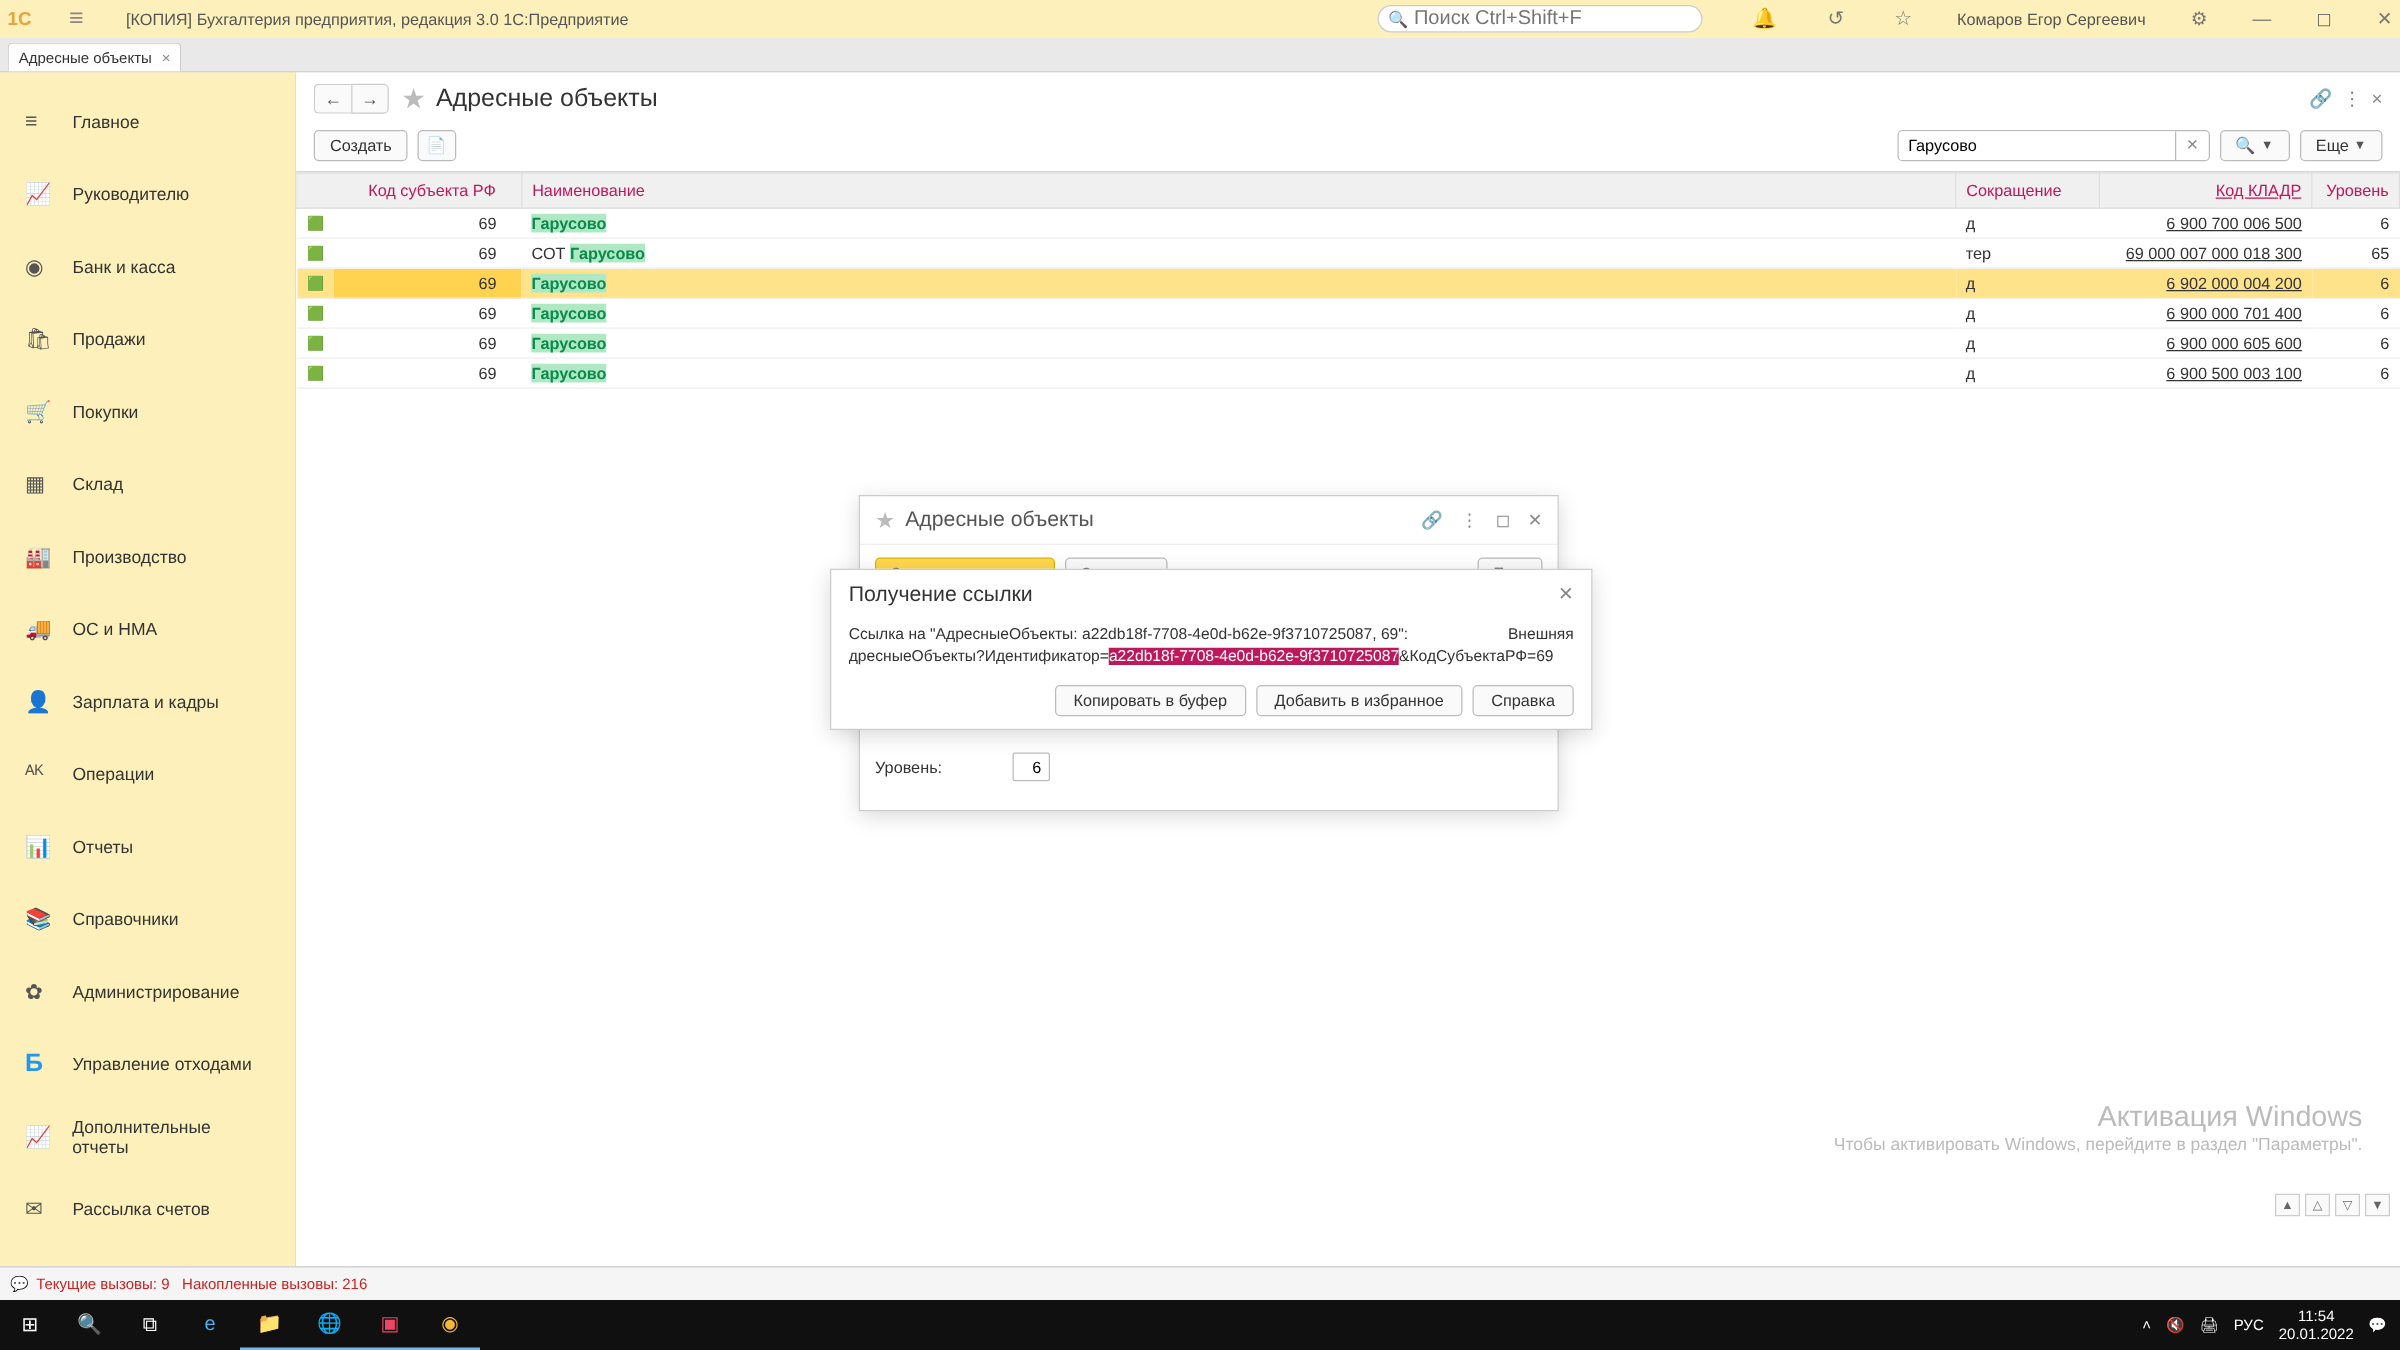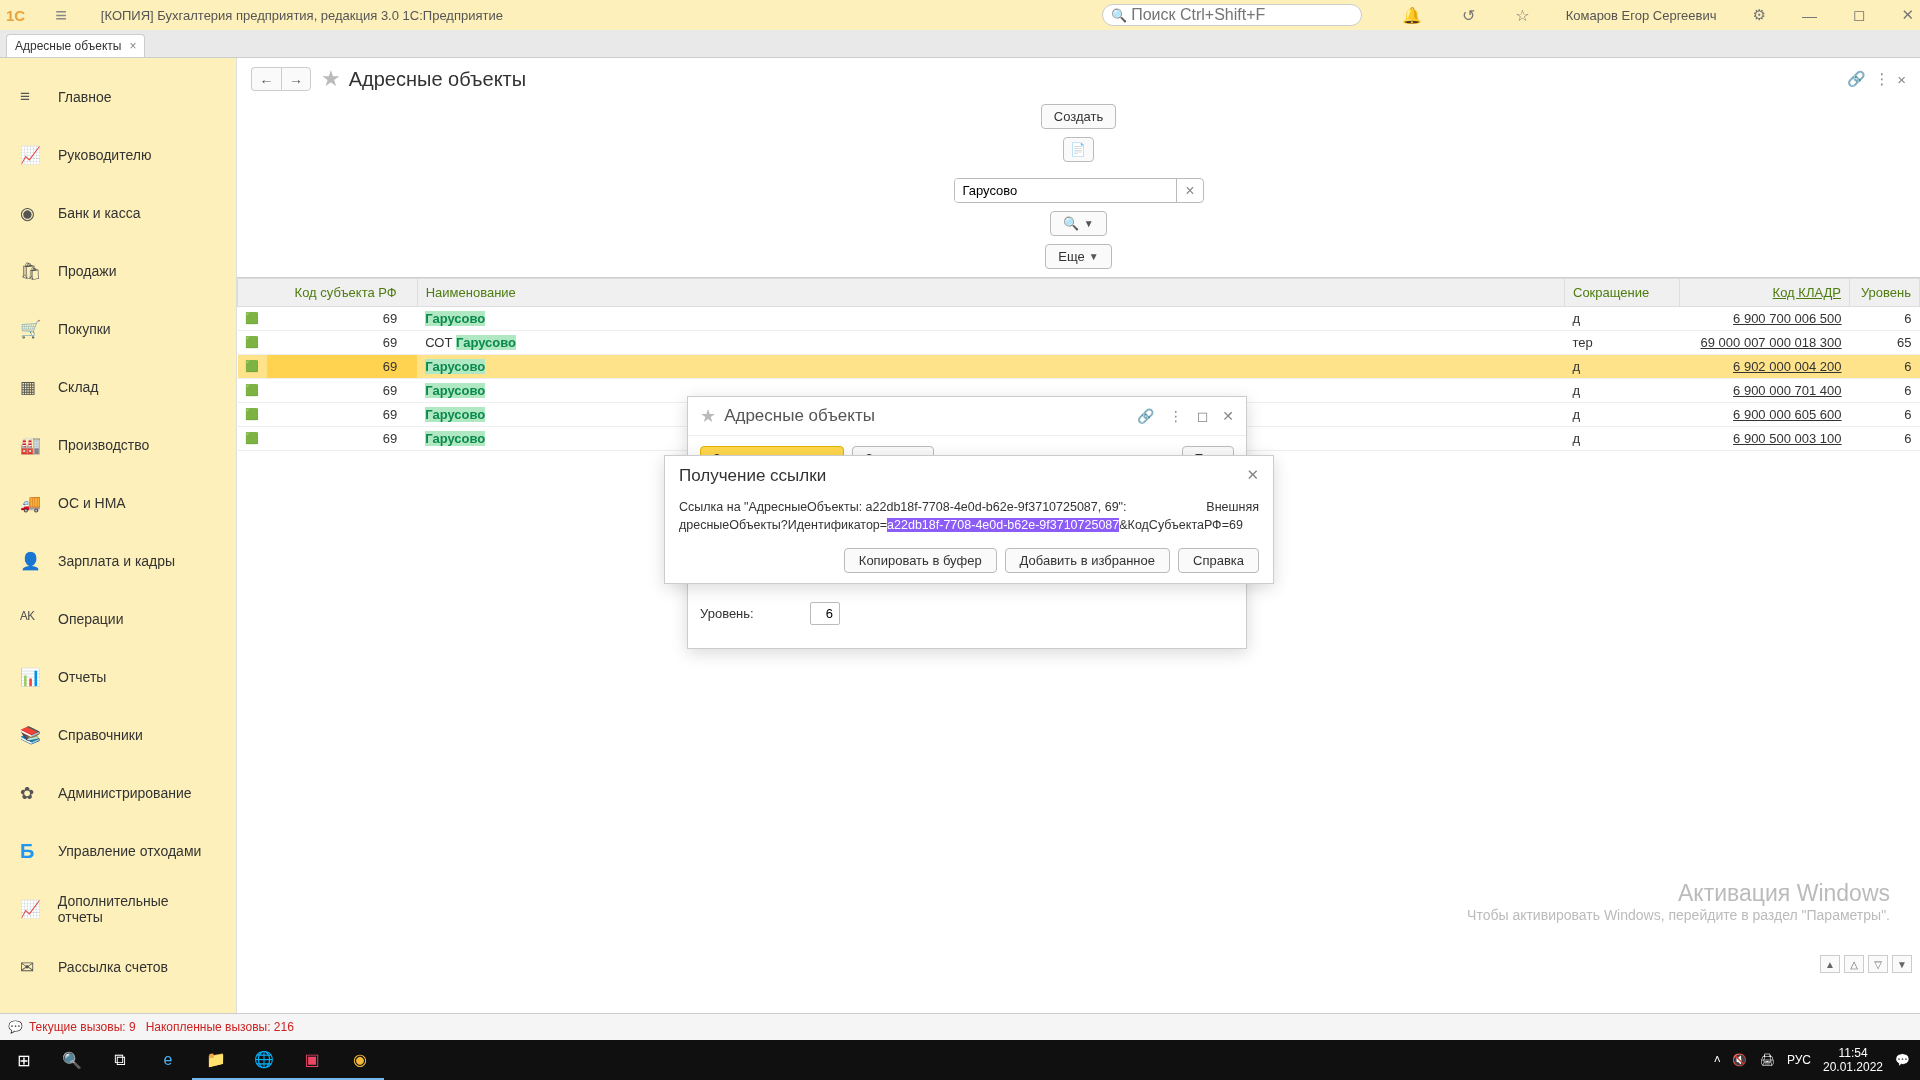--- a/index.html
+++ b/index.html
@@ -35,34 +35,34 @@
 .main { flex: 1; background: #fff; display: flex; flex-direction: column; position: relative; }
 .pageheader { display: flex; align-items: center; padding: 8px 14px; }
 .navarrow { border: 1px solid #ccc; background: #fafafa; width: 30px; height: 24px; display: inline-flex; align-items: center; justify-content: center; font-size: 14px; color: #555; cursor: pointer; }
 .navarrow:first-child { border-right: none; border-radius: 4px 0 0 4px; }
 .navarrow:nth-child(2) { border-radius: 0 4px 4px 0; margin-right: 10px; }
 .star { color: #bbb; font-size: 22px; margin-right: 8px; }
 .pagetitle { font-size: 20px; color: #333; flex: 1; }
 .pageactions { display: flex; align-items: center; gap: 8px; }
 .iconbtn { font-size: 15px; color: #888; cursor: pointer; }
 
-.toolbar { display: flex; align-items: center; padding: 4px 14px 8px; gap: 8px; flex-direction: column; }
+.toolbar { display: flex; align-items: center; padding: 4px 14px 8px; gap: 8px; }
 .btn { border: 1px solid #bbb; background: #fafafa; border-radius: 4px; padding: 4px 12px; font-size: 13px; cursor: pointer; color: #333; }
 .btn.icon { padding: 4px 6px; }
 .toolbar .spacer { flex: 1; }
 .searchbox { display: flex; border: 1px solid #bbb; border-radius: 4px; overflow: hidden; width: 250px; }
 .searchbox input { border: none; outline: none; padding: 4px 8px; font-size: 13px; flex: 1; }
 .searchbox .clr { border-left: 1px solid #bbb; padding: 0 8px; display: flex; align-items: center; cursor: pointer; color: #888; }
 .btn.split { display: flex; align-items: center; gap: 4px; }
 .btn.split .arrow { font-size: 10px; color: #555; }
 
 
 .table { flex: 1; overflow: auto; border-top: 1px solid #ccc; }
 table { width: 100%; border-collapse: collapse; font-size: 13px; }
-th { background: #f0f0f0; text-align: left; padding: 6px 8px; border: 1px solid #ddd; color: #4d7c0f; font-weight: normal; }
+th { background: #f0f0f0; text-align: left; padding: 6px 8px; border: 1px solid #ddd; color: #be185d; font-weight: normal; }
 td { padding: 4px 8px; border-bottom: 1px solid #eee; color: #333; }
 .col-code { width: 170px; text-align: right; padding-right: 20px; }
 .col-icon { width: 20px; color: #0a7; font-size: 11px; }
 .col-name { color: #0a8a4d; font-weight: bold; }
 .col-abbr { width: 115px; }
 .col-kladr { width: 170px; text-align: right; text-decoration: underline; }
 .col-level { width: 70px; text-align: right; }
 tr.selected td { background: #ffe38b; }
 tr.selected .col-code { background: #ffd350; }
 .highlight { background: #b0e8c3; }
@@ -81,21 +81,21 @@
 
 
 .card-dialog { left: 664px; top: 455px; width: 610px; z-index: 10; background: #fff; }
 .dialog-header { display: flex; align-items: flex-start; padding: 10px 14px 8px; }
 .dialog-title { font-size: 17px; color: #333; flex: 1; }
 .dialog-close { font-size: 15px; color: #888; cursor: pointer; }
 .dialog-body { padding: 6px 14px 10px; font-size: 12.5px; color: #333; }
 .link-label { margin-bottom: 4px; display: flex; }
 .link-label .ext { margin-left: auto; color: #333; }
 .link-field { font-size: 12.5px; color: #333; white-space: nowrap; overflow: hidden; }
-.link-field .sel { background: #8b5cf6; color: #fff; }
+.link-field .sel { background: #be185d; color: #fff; }
 .dialog-buttons { display: flex; justify-content: flex-end; gap: 8px; padding: 6px 14px 10px; }
 .dialog-buttons .btn { padding: 4px 14px; }
 
 
 .watermark { position: absolute; right: 30px; bottom: 90px; color: #bbb; text-align: right; font-size: 14px; }
 .watermark .big { font-size: 23px; }
 
 
 .scrollbtns { position: absolute; right: 8px; bottom: 40px; display: flex; gap: 4px; }
 .scrollbtns .sb { border: 1px solid #ccc; background: #fafafa; width: 20px; height: 18px; font-size: 10px; display: flex; align-items: center; justify-content: center; color: #666; }

